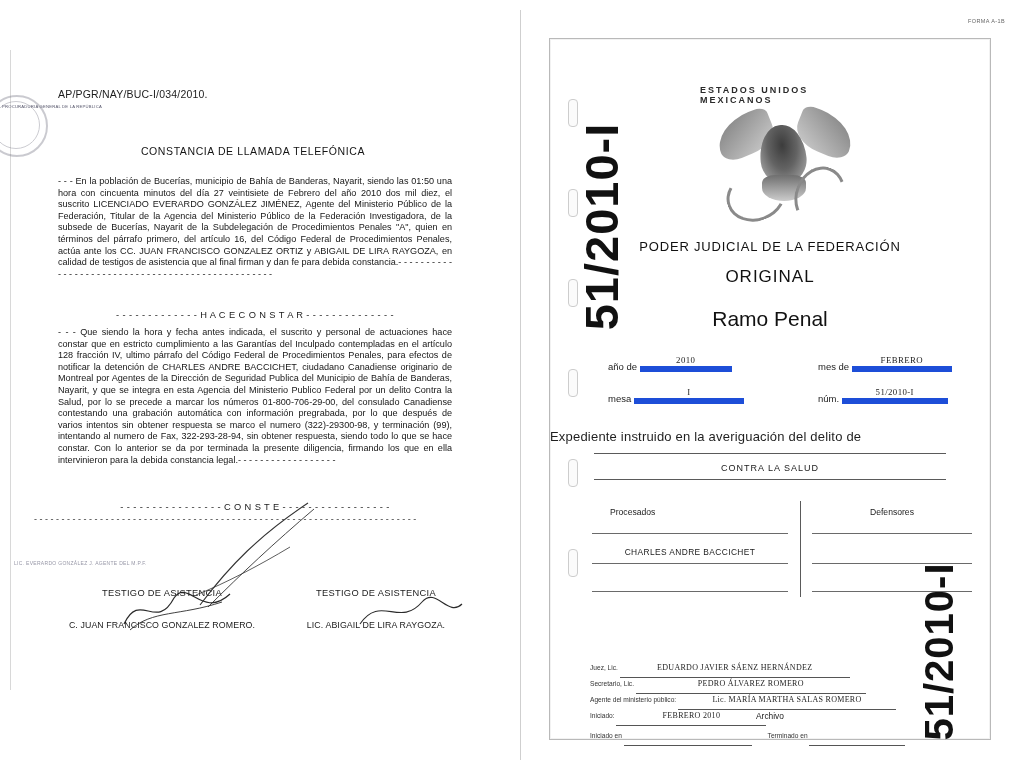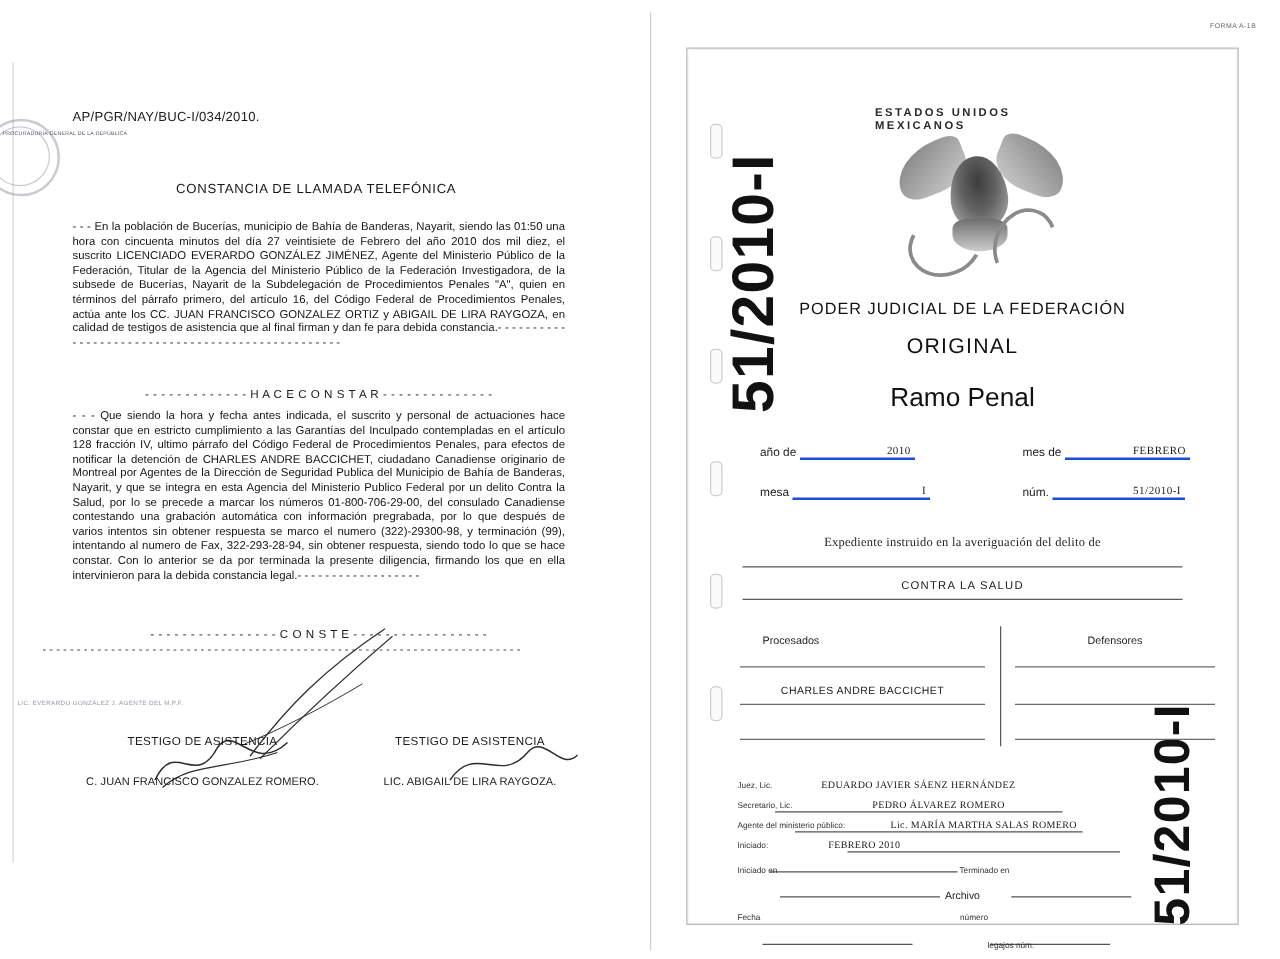--- a/index.html
+++ b/index.html
@@ -301,41 +301,39 @@
   }
 
   .field-row {
     position: absolute;
     font-size: 9.5px;
     color: #1c1c1c;
     white-space: nowrap;
   }
   .fline {
     display: inline-block;
-    border-bottom: 2px solid #1d4ed8;
-    text-align: right;
+    border-bottom: 6px solid #1d4ed8;
+    text-align: center;
     vertical-align: bottom;
     font-size: 8.8px;
     padding: 0 3px 1px 3px;
   }
   .handw {
     font-family: "Liberation Serif", serif;
     letter-spacing: 0.4px;
     color: #1d1d1d;
   }
 
   #exp-text {
     position: absolute;
     left: 0; top: 390px;
     width: 440px;
-    text-align: center;
-    font-size: 10px;
+    font-size: 13px;
     color: #1f1f1f;
     letter-spacing: 0.2px;
-    font-family: Liberation Serif, serif;
   }
   .long-rule {
     position: absolute;
     height: 0;
     border-top: 1px solid #5a5a5a;
   }
   #delito-value {
     position: absolute;
     left: 0; top: 424px;
     width: 440px;
@@ -391,21 +389,22 @@
     white-space: nowrap;
   }
   .ftr-label { color: #333; }
   .ftr-val {
     display: inline-block;
     border-bottom: 1px solid #555;
     min-width: 230px;
     text-align: center;
     font-size: 8px;
     letter-spacing: 0.3px;
-    padding-bottom: 17px;
+    padding-bottom: 5px;
+    margin-top: 40px;
   }
   #archivo-label {
     position: absolute;
     left: 0; top: 672px;
     width: 440px;
     text-align: center;
     font-size: 8.4px;
     color: #222;
   }
 </style>

